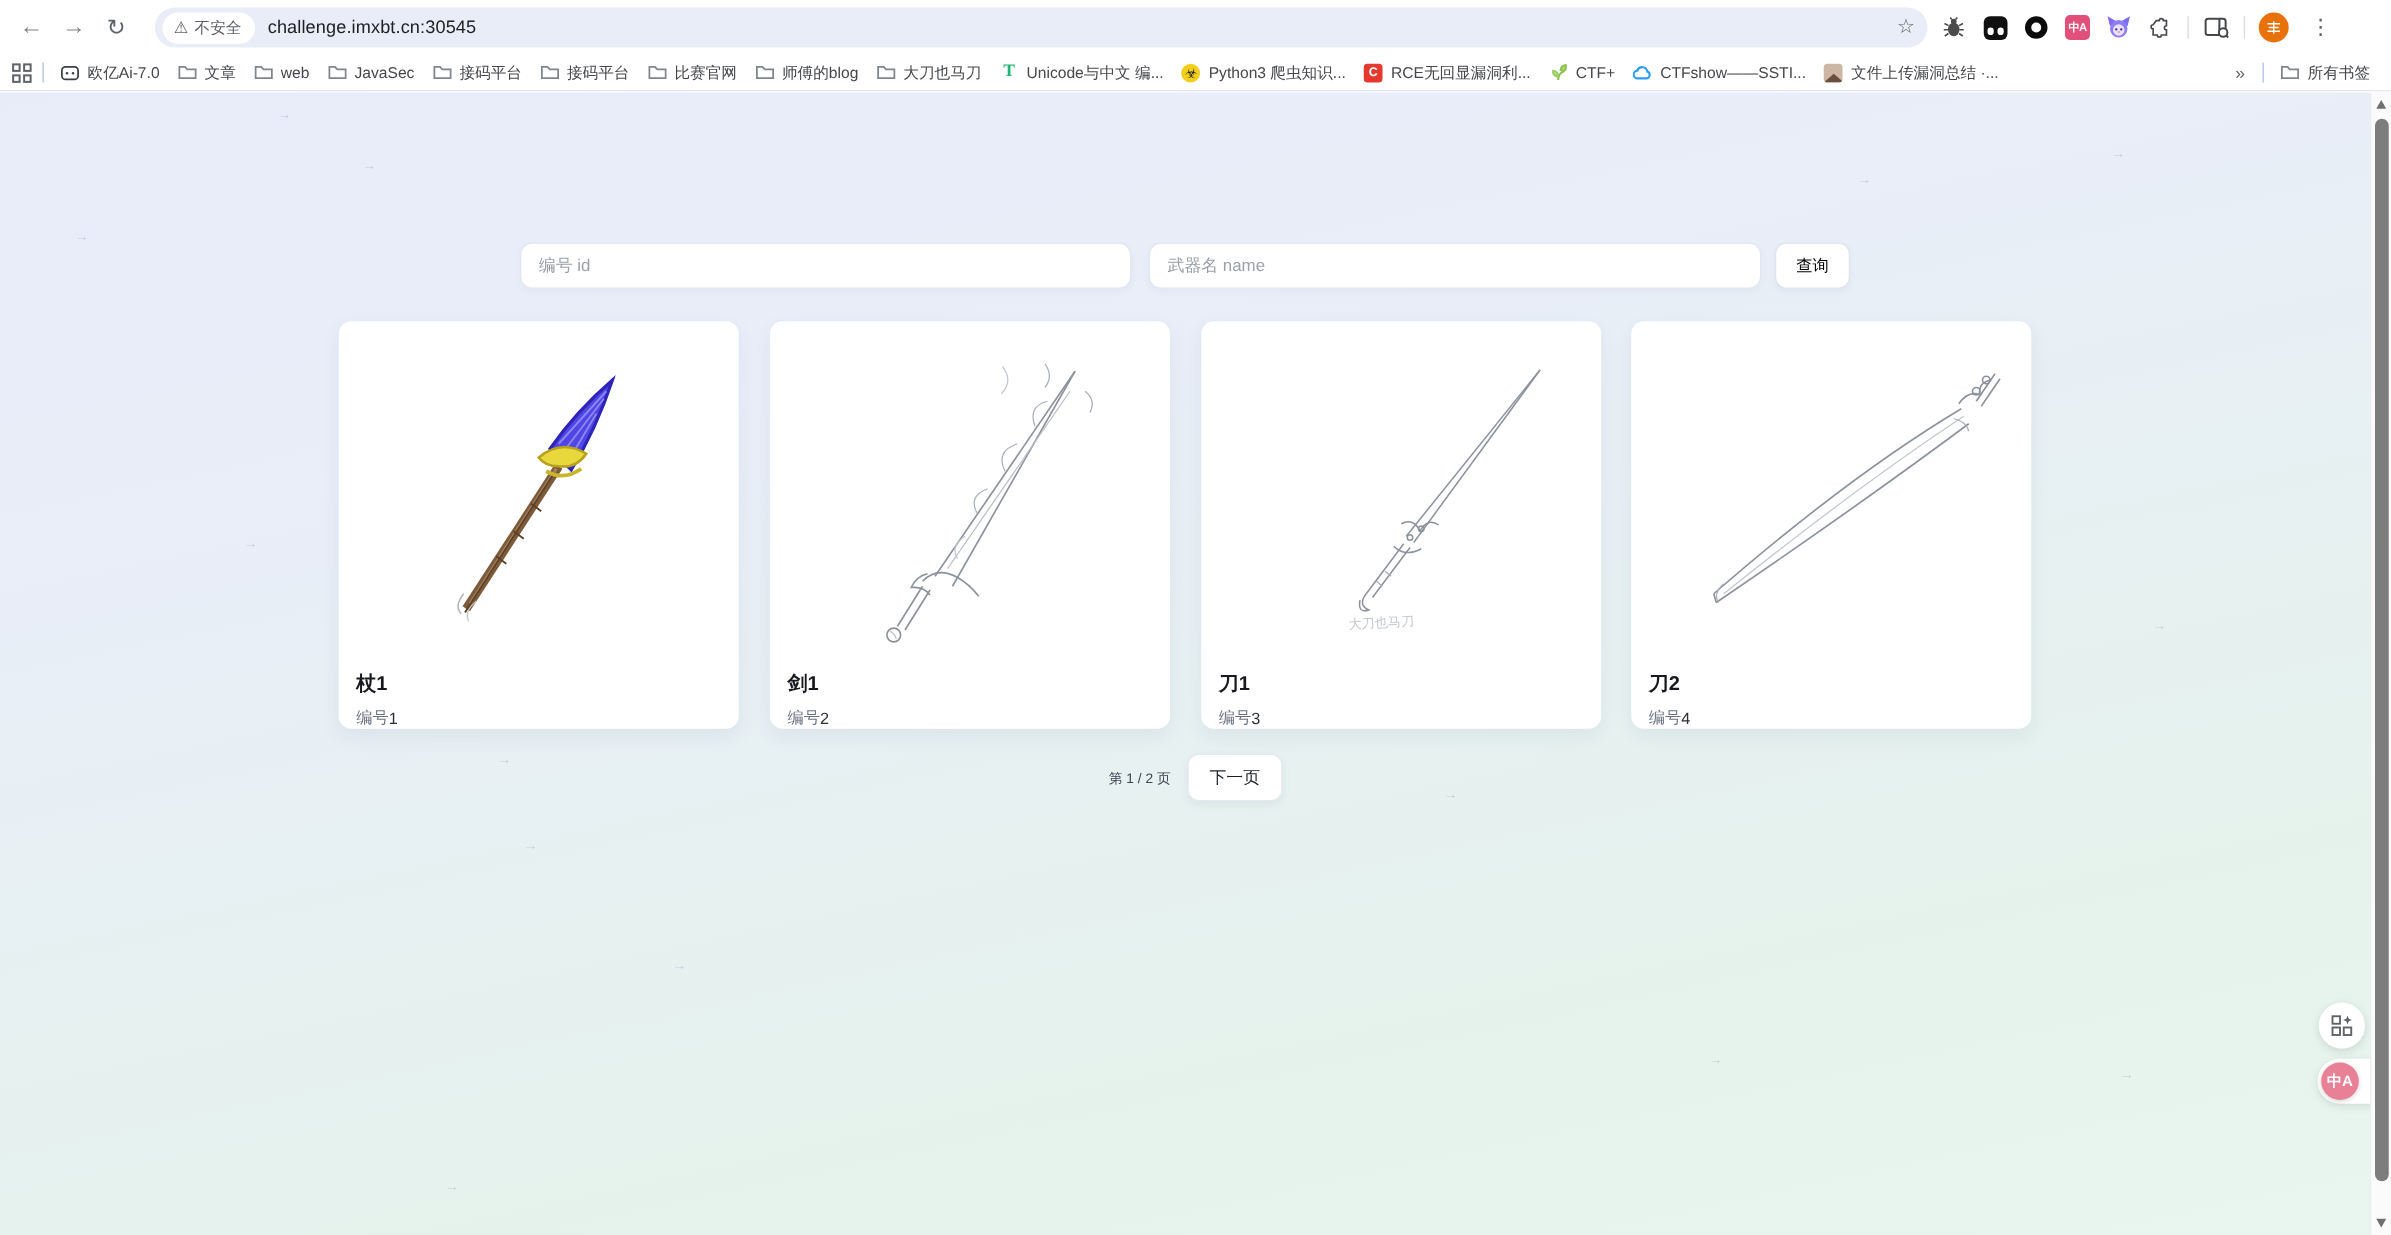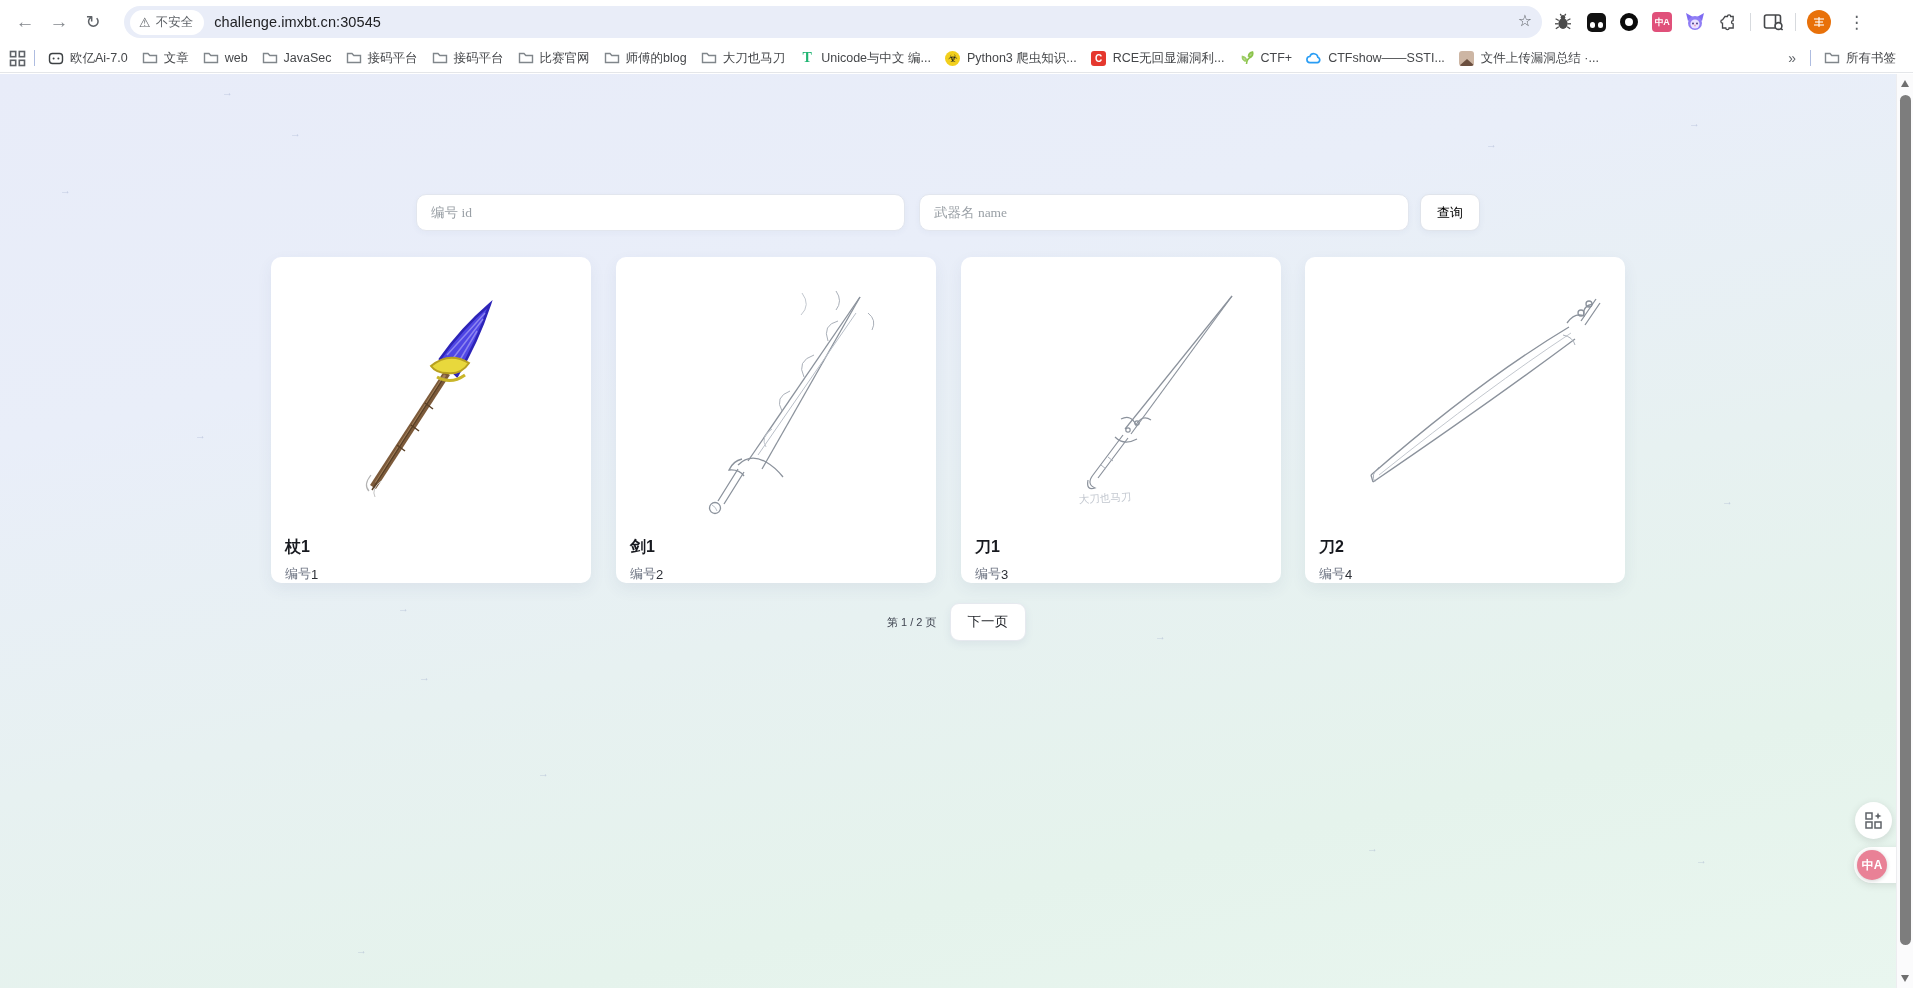--- a/index.html
+++ b/index.html
@@ -43,21 +43,21 @@
   .t-green { color:#21b573; font-weight:bold; font-size:14px; font-family:"Liberation Serif","DejaVu Serif",serif; }
 
   
   .page { position:absolute; top:74px; left:0; right:0; bottom:0; background:linear-gradient(168deg,#e8ecf9 0%,#e9eef9 28%,#e7f1f1 55%,#e5f3ec 78%,#e9f6ef 100%); overflow:hidden; }
   .deco { position:absolute; color:#93a0c4; opacity:.45; font-size:11px; pointer-events:none; }
   .deco::after { content:"→"; }
 
   .title-card { position:absolute; left:647px; top:40px; width:600px; height:62px; background:#fff; border-radius:14px; box-shadow:0 8px 22px rgba(60,80,130,.08); display:flex; align-items:center; justify-content:center; }
   .title-card h1 { font-size:25px; font-weight:bold; color:#14161c; letter-spacing:1px; }
 
-  .search-input { position:absolute; top:120px; height:37px; background:#fff; border:1px solid #e2e6ee; border-radius:10px; padding:0 14px; font-size:13.5px; color:#202431; font-family:Liberation Serif, serif; outline:none; box-shadow:0 2px 6px rgba(60,80,130,.04); }
+  .search-input { position:absolute; top:120px; height:37px; background:#fff; border:1px solid #e2e6ee; border-radius:10px; padding:0 14px; font-size:13.5px; color:#202431; font-family:Liberation Sans, sans-serif; outline:none; box-shadow:0 2px 6px rgba(60,80,130,.04); }
   .search-input::placeholder { color:#9aa0a6; }
   #inp-id { left:416px; width:489px; }
   #inp-name { left:919px; width:490px; }
   .query-btn { position:absolute; left:1420px; top:120px; width:60px; height:37px; background:#fff; border:1px solid #e0e4eb; border-radius:9px; font-size:13px; color:#000000; font-family:Liberation Serif, serif; cursor:pointer; box-shadow:0 2px 6px rgba(60,80,130,.06); }
 
   .card { position:absolute; top:183px; width:320px; height:326px; background:#fff; border-radius:10px; box-shadow:0 6px 16px rgba(50,70,110,.07); padding:12px 14px 12px; display:flex; flex-direction:column; }
   .card-img { height:252px; width:100%; }
   .card-name { font-size:16px; font-weight:bold; color:#17191f; margin-top:16px; }
   .card-meta { display:flex; justify-content:flex-start; align-items:center; margin-top:7px; font-size:13px; }
   .card-meta .k { color:#6b7280; }

